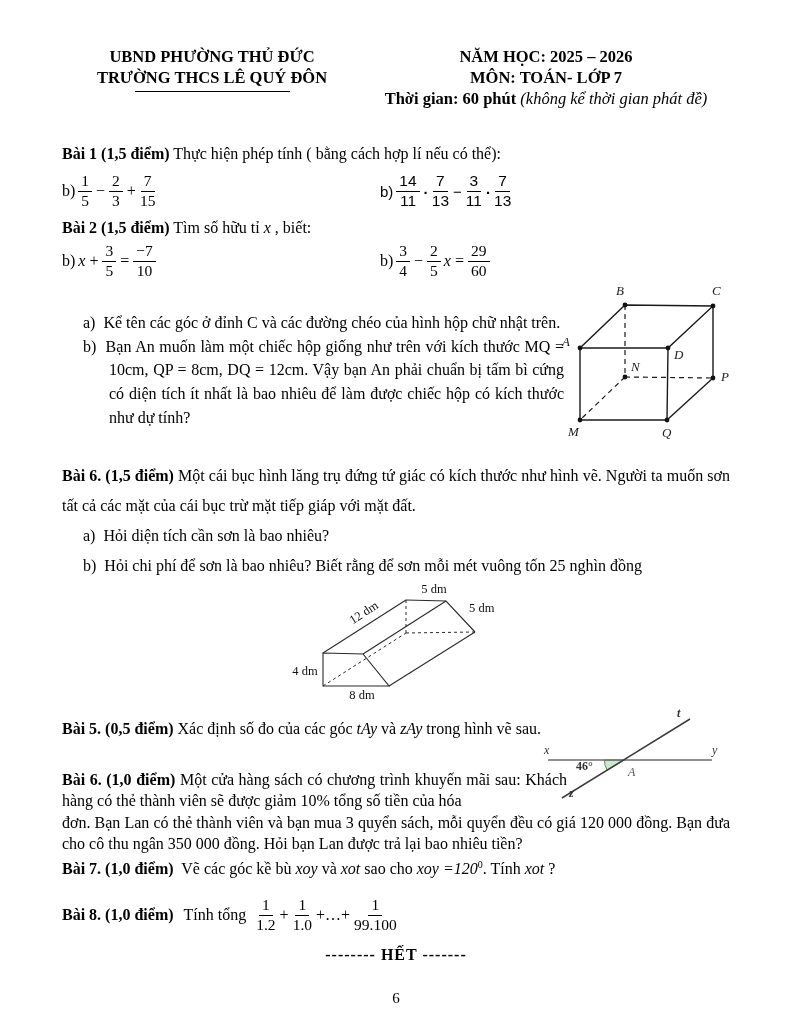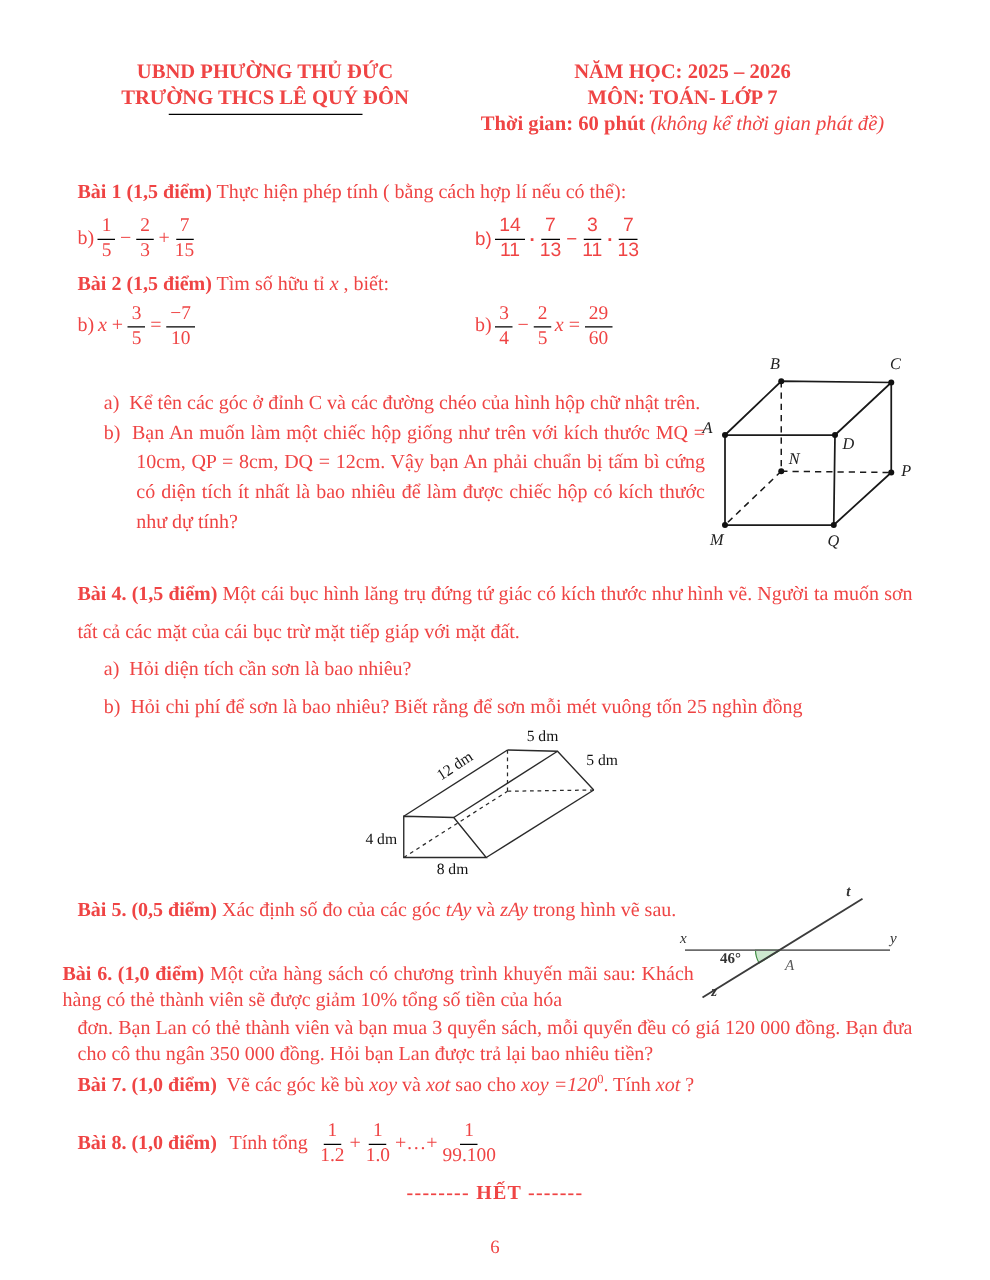--- a/index.html
+++ b/index.html
@@ -1,21 +1,21 @@
 <!DOCTYPE html>
 <html><head>
 <meta charset="utf-8">
 <style>
   html,body{margin:0;padding:0;background:#e8e8e8;}
   .page{
     position:relative;
     width:792px;height:1024px;
     background:#ffffff;
     font-family:"Liberation Serif",serif;
-    font-size:16px;color:#ef4444;
+    font-size:16px;color:#000000;
     overflow:hidden;
     margin:0 auto;
   }
   .abs{position:absolute;}
   .b{font-weight:bold;}
   .bi{font-weight:normal;font-style:italic;}
   .it{font-style:italic;}
   
   .hdr{left:62px;top:46px;width:668px;display:flex;}
   .hdr-left{width:300px;text-align:center;line-height:1.28;font-weight:bold;font-size:16.5px;}
@@ -184,21 +184,21 @@
         <text x="124" y="81">D</text>
         <text x="18" y="158">M</text>
         <text x="81" y="93">N</text>
         <text x="171" y="103">P</text>
         <text x="112" y="159">Q</text>
       </g>
     </svg>
   </div>
 
   <section class="abs sec just" style="top:461px;line-height:1.87;">
-    <p style="margin:0;"><span class="b">Bài 4. (1,5 điểm)</span> <span>Một cái bục hình lăng trụ đứng tứ giác có kích thước như hình vẽ. Người ta muốn sơn tất cả các mặt của cái bục trừ mặt tiếp giáp với mặt đất.</span></p>
+    <p style="margin:0;"><span class="b">Bài 6. (1,5 điểm)</span> <span>Một cái bục hình lăng trụ đứng tứ giác có kích thước như hình vẽ. Người ta muốn sơn tất cả các mặt của cái bục trừ mặt tiếp giáp với mặt đất.</span></p>
     <p class="itm" style="text-align:left;margin:0;"><span>a)</span>&nbsp;&nbsp;<span>Hỏi diện tích cần sơn là bao nhiêu?</span></p>
     <p class="itm" style="text-align:left;margin:0;"><span>b)</span>&nbsp;&nbsp;<span>Hỏi chi phí để sơn là bao nhiêu? Biết rằng để sơn mỗi mét vuông tốn 25 nghìn đồng</span></p>
   </section>
 
   <div class="abs" style="left:283px;top:580px;">
     <svg width="240" height="125" viewBox="0 0 240 125">
       <g stroke="#2a2a2a" stroke-width="1.1" fill="none">
         <path d="M40,73 L80,74 L106,106 L40,106 Z"></path>
         <path d="M40,73 L123,20"></path>
         <path d="M80,74 L163,21"></path>
@@ -233,21 +233,21 @@
         <text x="4" y="48">x</text>
         <text x="172" y="48">y</text>
         <text x="137" y="11" font-weight="bold">t</text>
         <text x="29" y="91" font-weight="bold">z</text>
         <text x="88" y="70" fill="#555">A</text>
       </g>
       <text x="36" y="64" font-size="12" font-weight="bold" fill="#333">46°</text>
     </svg>
   </div>
 
-  <section class="abs just" style="left:50px;top:769px;width:505px;line-height:1.32;">
+  <section class="abs just" style="left:62px;top:769px;width:505px;line-height:1.32;">
     <p style="margin:0;"><span class="b">Bài 6. (1,0 điểm)</span> <span>Một cửa hàng sách có chương trình khuyến mãi sau: Khách hàng có thẻ thành viên sẽ được giảm 10% tổng số tiền của hóa</span></p>
   </section>
   <section class="abs sec just" style="top:812px;line-height:1.33;">
     <p style="margin:0;">đơn. Bạn Lan có thẻ thành viên và bạn mua 3 quyển sách, mỗi quyển đều có giá 120 000 đồng. Bạn đưa cho cô thu ngân 350 000 đồng. Hỏi bạn Lan được trả lại bao nhiêu tiền?</p>
   </section>
 
   <section class="abs sec" style="top:858px;">
     <p style="margin:0;"><span class="b">Bài 7. (1,0 điểm)</span>&nbsp; <span>Vẽ các góc kề bù </span><span class="it">xoy</span><span> và </span><span class="it">xot</span><span> sao cho </span><span class="it">xoy</span><span class="it"> =120</span><span class="sup">0</span><span>. Tính </span><span class="it">xot</span><span> ?</span></p>
   </section>
 

